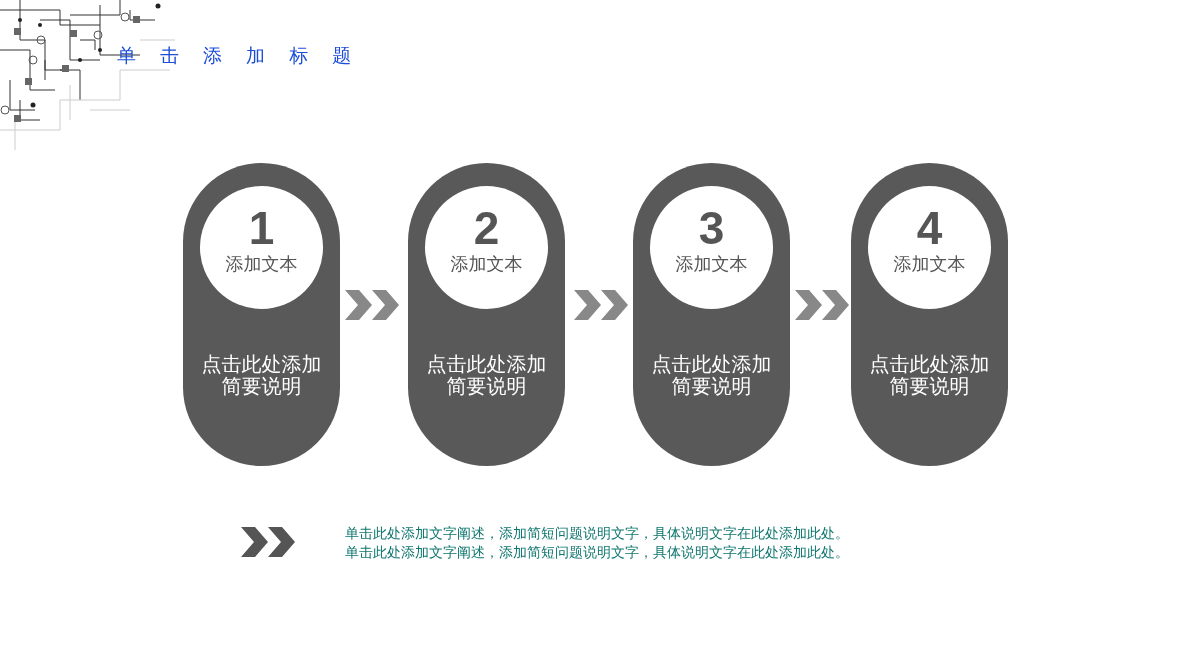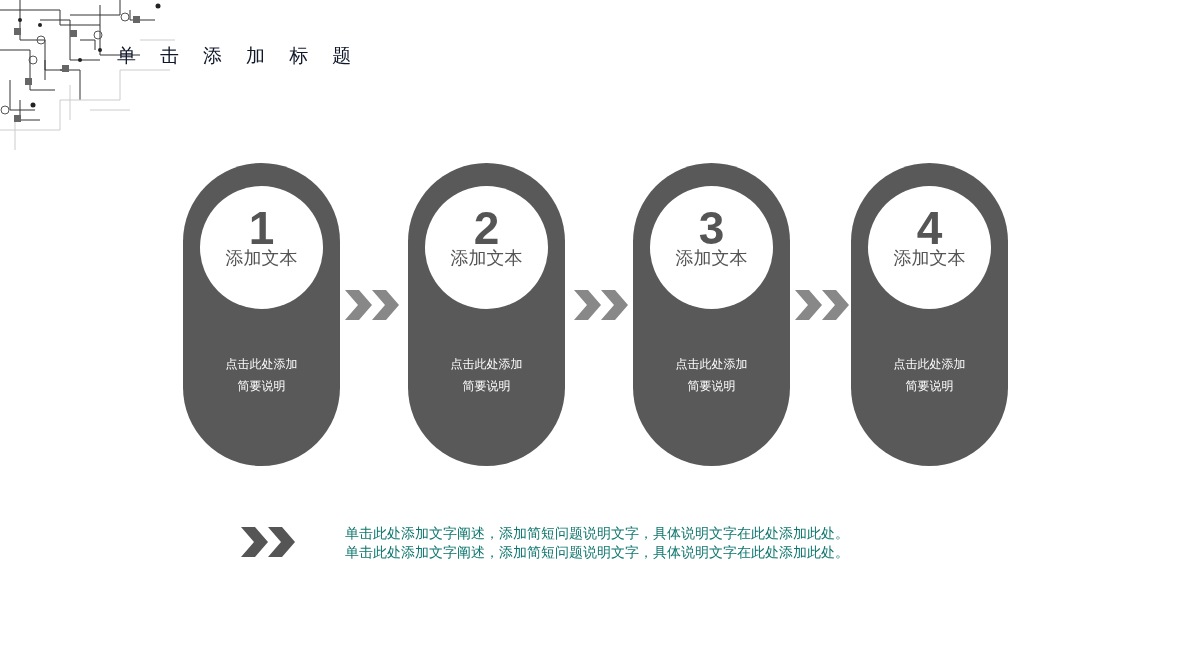--- a/index.html
+++ b/index.html
@@ -1,26 +1,26 @@
 <!DOCTYPE html>
 <html><head>
 <meta charset="utf-8">
 <style>
   html, body { margin:0; padding:0; }
   body { width:1181px; height:661px; background:#ffffff; position:relative; overflow:hidden;
          font-family:"DejaVu Sans","Liberation Sans",sans-serif; }
   .circuit { position:absolute; left:0; top:0; width:180px; height:160px; }
-  .title { position:absolute; left:117px; top:43px; font-size:19px; color:#0f172a; letter-spacing:9px; white-space:nowrap; }
+  .title { position:absolute; left:117px; top:43px; font-size:19px; color:#1d4ed8; letter-spacing:9px; white-space:nowrap; }
   .pill { position:absolute; top:163px; width:157px; height:303px; border-radius:79px; background:#595959; }
   .circle { position:absolute; left:17px; top:23px; width:123px; height:123px; border-radius:50%; background:#fff;
             text-align:center; }
   .num { position:absolute; left:0; right:0; top:18px; font-family:"Liberation Sans",sans-serif; font-weight:bold;
          font-size:46px; line-height:48px; color:#555; }
-  .ctext { position:absolute; left:0; right:0; top:61px; font-size:18px; line-height:22px; color:#555; }
-  .desc { position:absolute; left:0; right:0; top:190px; text-align:center; color:#fff; font-size:12px; line-height:22px; }
+  .ctext { position:absolute; left:0; right:0; top:67px; font-size:18px; line-height:22px; color:#555; }
+  .desc { position:absolute; left:0; right:0; top:190px; text-align:center; color:#fff; font-size:20px; line-height:22px; }
   .chev { position:absolute; }
   .note { position:absolute; left:345px; top:524px; font-size:14px; line-height:19px; color:#0f766e; white-space:nowrap; }
 </style>
 </head>
 <body>
 
 <svg class="circuit" viewBox="0 0 180 160">
   <g stroke="#333" stroke-width="1" fill="none">
     <path d="M0 10 H60 V25 H100 V5"></path>
       <path d="M20 0 V40 H45 V80"></path>

